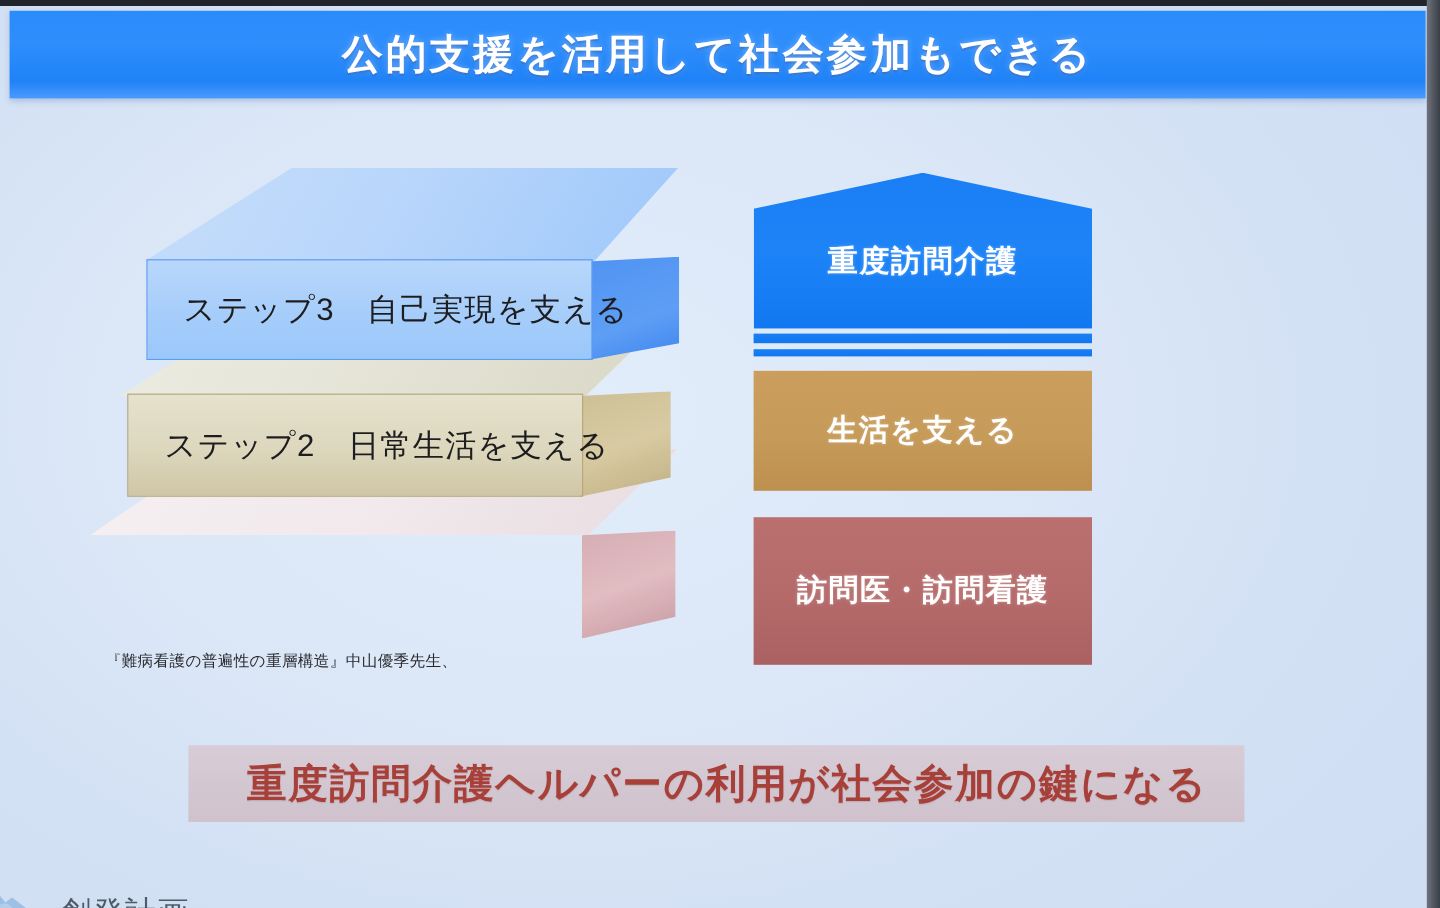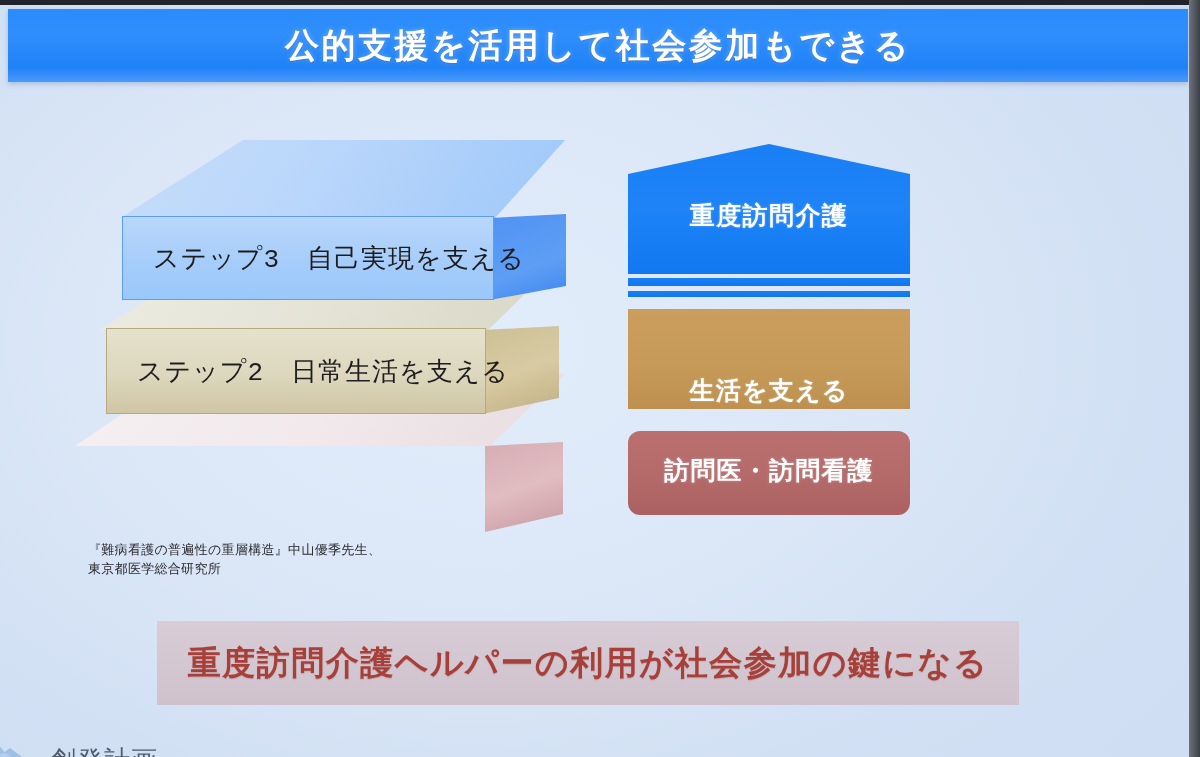--- a/index.html
+++ b/index.html
@@ -5,21 +5,21 @@
   html, body {
     margin: 0;
     padding: 0;
     background: #2b2f36;
   }
   #slide {
     position: relative;
     width: 1200px;
     height: 757px;
     overflow: hidden;
-    font-family: Liberation Mono, monospace;
+    font-family: Liberation Sans, sans-serif;
     background: #eab308;
   }
 
   
   .surface {
     position: absolute;
     left: 0px;
     top: 4px;
     width: 1190px;
     height: 753px;
@@ -178,34 +178,32 @@
     color: #ffffff;
     font-size: 25px;
     font-weight: bold;
     letter-spacing: 1.2px;
     line-height: 1.3;
     text-shadow: 0 0 3px rgba(255,255,255,.28);
   }
   #panel-tan {
     left: 628px; top: 305px; width: 282px; height: 100px;
     background: linear-gradient(180deg,#cb9e5d 0%, #c69a58 55%, #bd9050 100%);
-    justify-content: flex-end;
   }
   #panel-red {
-    left: 628px; top: 427px; width: 282px; height: 84px;
+    left: 628px; top: 427px; width: 282px; height: 123px;
     background: linear-gradient(180deg,#bb7070 0%, #b56a6a 55%, #ab6161 100%);
-    border-radius: 12px;
   }
 
   
   .conclusion {
     position: absolute;
-    left: 157px; top: 617px; width: 862px; height: 84px;
+    left: 157px; top: 617px; width: 862px; height: 64px;
     background: linear-gradient(180deg,#d8cdd6 0%, #d3c7d1 50%, #cfc2cd 100%);
-    display: flex; align-items: center; justify-content: center;
+    display: flex; align-items: center; justify-content: center; padding-left: 18px;
   }
   .conclusion .ln {
     color: #a8403a;
     font-size: 33px;
     font-weight: bold;
     letter-spacing: 1.5px;
     text-shadow: 0 1px 1px rgba(120,60,60,.20);
   }
 
   
@@ -248,21 +246,20 @@
       <div class="block" id="step3">
         <div class="face-top"></div>
         <div class="face-side"></div>
         <div class="face-front">ステップ3　自己実現を支える</div>
       </div>
 
     </div>
 
     <div class="citation">
       <div>『難病看護の普遍性の重層構造』中山優季先生、</div>
-      <div>東京都医学総合研究所</div>
     </div>
 
     <div class="panels">
 
       <div class="panel-pentagon">
         <div class="ln">重度訪問介護</div>
       </div>
 
       <div class="stripe" id="stripe-a"></div>
       <div class="stripe" id="stripe-b"></div>

